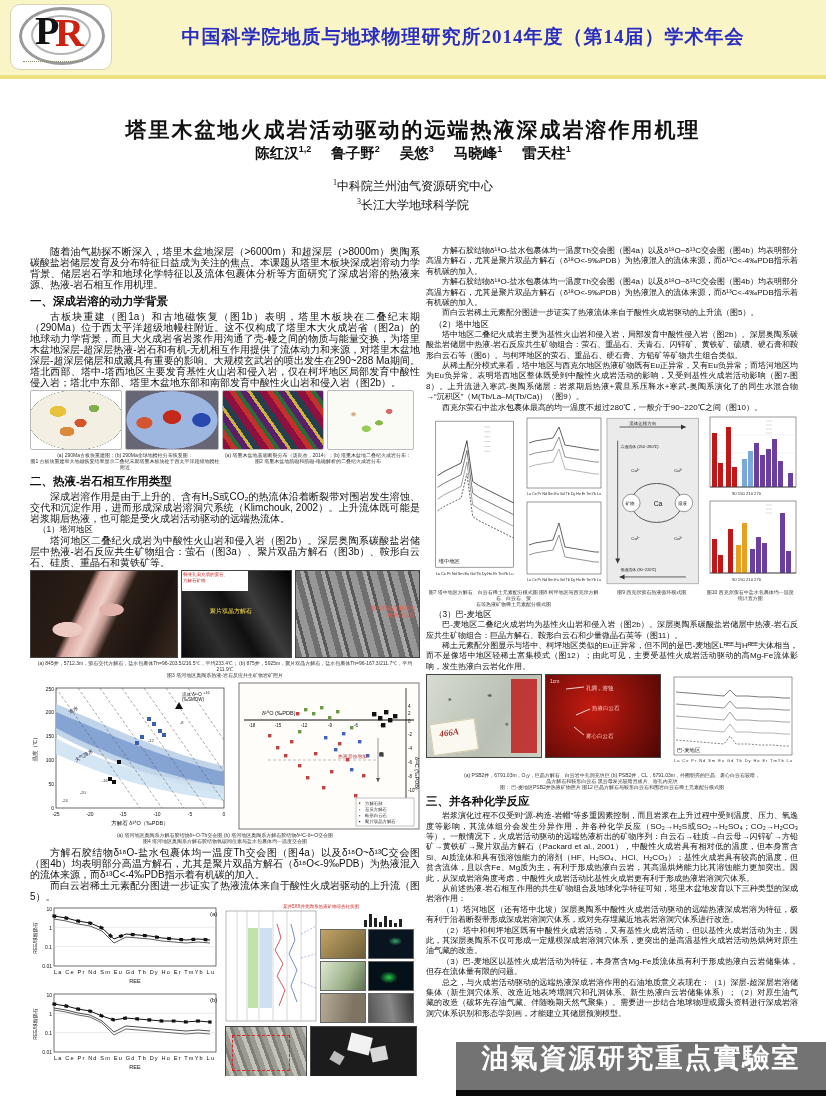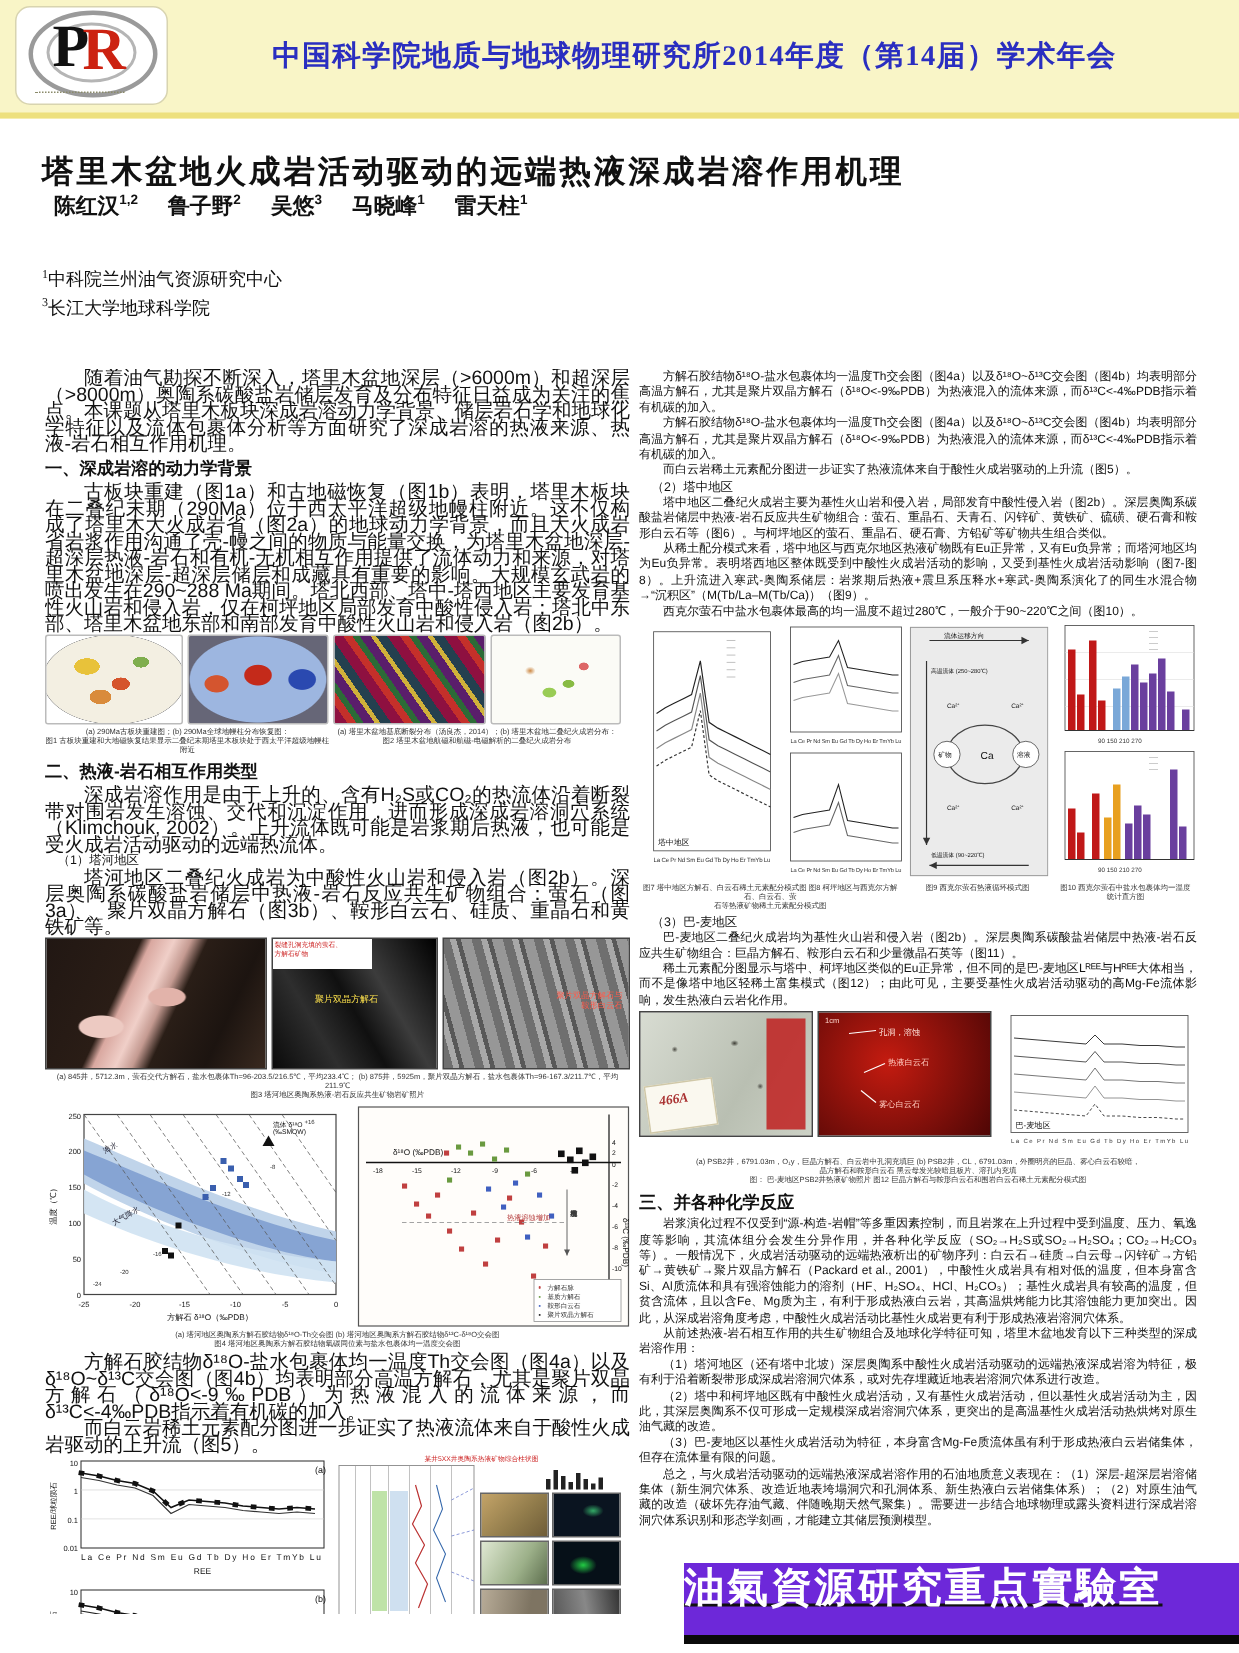--- a/index.html
+++ b/index.html
@@ -10,31 +10,31 @@
   .logo{position:absolute;left:10px;top:4px;width:100px;height:64px;background:#fff;border:1px solid #d8d4b0;border-radius:10px;overflow:hidden;}
   .ring{position:absolute;border:3px solid #9a9a9a;border-radius:50%;}
   .r1{left:8px;top:2px;width:80px;height:52px;}
   .r2{left:20px;top:10px;width:56px;height:36px;border-width:2px;border-color:#b5b5b5;}
   .logoP{position:absolute;left:24px;top:2px;font:bold 40px "Liberation Serif",serif;color:#111;}
   .logoR{position:absolute;left:44px;top:4px;font:bold 40px "Liberation Serif",serif;color:#cc2211;}
   .logoline{position:absolute;left:12px;top:56px;width:60px;border-top:1px dotted #8a8a6a;}
   .confTitle{position:absolute;left:130px;right:30px;top:24px;text-align:center;
              font:bold 19px "Liberation Serif",serif;color:#2a2ec0;letter-spacing:1px;}
   
-  .titleblock{position:absolute;left:28px;top:84px;width:770px;}
+  .titleblock{position:absolute;left:28px;top:100px;width:770px;text-align:center;}
   .mainTitle{margin-top:16px;font-size:21px;font-weight:bold;letter-spacing:2px;}
   .authors{font-size:14.5px;font-weight:bold;}
   .authors .au{margin:0 8px;}
   .authors sup{font-size:9px;}
-  .affs{margin-top:28px;font:12px "Liberation Serif",serif;line-height:16px;}
+  .affs{margin-top:12px;font:12px "Liberation Serif",serif;line-height:16px;}
   .affs sup{font-size:8px;}
   
   .colL{position:absolute;left:30px;top:246px;width:390px;height:830px;overflow:hidden;}
   .colR{position:absolute;left:426px;top:246px;width:372px;height:792px;overflow:hidden;}
-  .p{font-size:13px;line-height:11px;text-align:justify;text-indent:2em;margin:0;}
+  .p{font-size:10px;line-height:11px;text-align:justify;text-indent:2em;margin:0;}
   .colR .p{font-size:8px;line-height:10.4px;}
   .h{font-size:11.5px;font-weight:bold;margin:4px 0 2px 0;}
   .sub{font-size:8.3px;line-height:11px;margin:0;text-indent:1em;}
   .tiny{font-size:5px;line-height:6px;color:#333;text-align:center;white-space:pre-line;}
   .figrow{display:flex;gap:3px;align-items:flex-start;margin:2px 0;}
   svg{display:block;}
   svg text{font-family:"Liberation Sans",sans-serif;}
   
   .map{height:58px;border:1px solid #bbb;border-radius:2px;}
   .map1{width:90px;background:
@@ -68,21 +68,21 @@
            font-size:4.5px;line-height:5.5px;color:#c22;padding:1px;white-space:pre-line;}
   .lblYellow{position:absolute;left:28px;top:36px;color:#ffe34d;font-size:6px;}
   .lblRed{position:absolute;right:4px;top:34px;color:#ff5a4a;font-size:5.5px;text-align:right;white-space:pre-line;}
   
   .fig5box{width:192px;border:0;position:relative;}
   .fig5head{font-size:4.5px;color:#c22;text-align:center;}
   .thumb{border:1px solid #666;}
   .sulf{width:192px;position:relative;margin-top:3px;}
   .note{font-size:5.5px;line-height:7px;color:#2a35b5;width:80px;white-space:pre-line;}
   
-  .banner{position:absolute;left:456px;top:1042px;width:370px;height:48px;background:#6d28d9;text-align:left;text-decoration:underline;}
+  .banner{position:absolute;left:456px;top:1042px;width:370px;height:48px;background:#737373;text-align:center;}
   .bannerCn{font:bold 27px "Liberation Serif",serif;color:#fff;letter-spacing:2px;line-height:30px;margin-top:1px;}
   .bannerEn{font-size:11px;font-weight:bold;color:#fff;letter-spacing:1.5px;line-height:15px;}
   .bannerBar{position:absolute;left:456px;top:1090px;width:370px;height:6px;background:#0a0a0a;}
 </style>
 </head>
 <body>
 
 <div class="page">
 
   <div class="hd">

